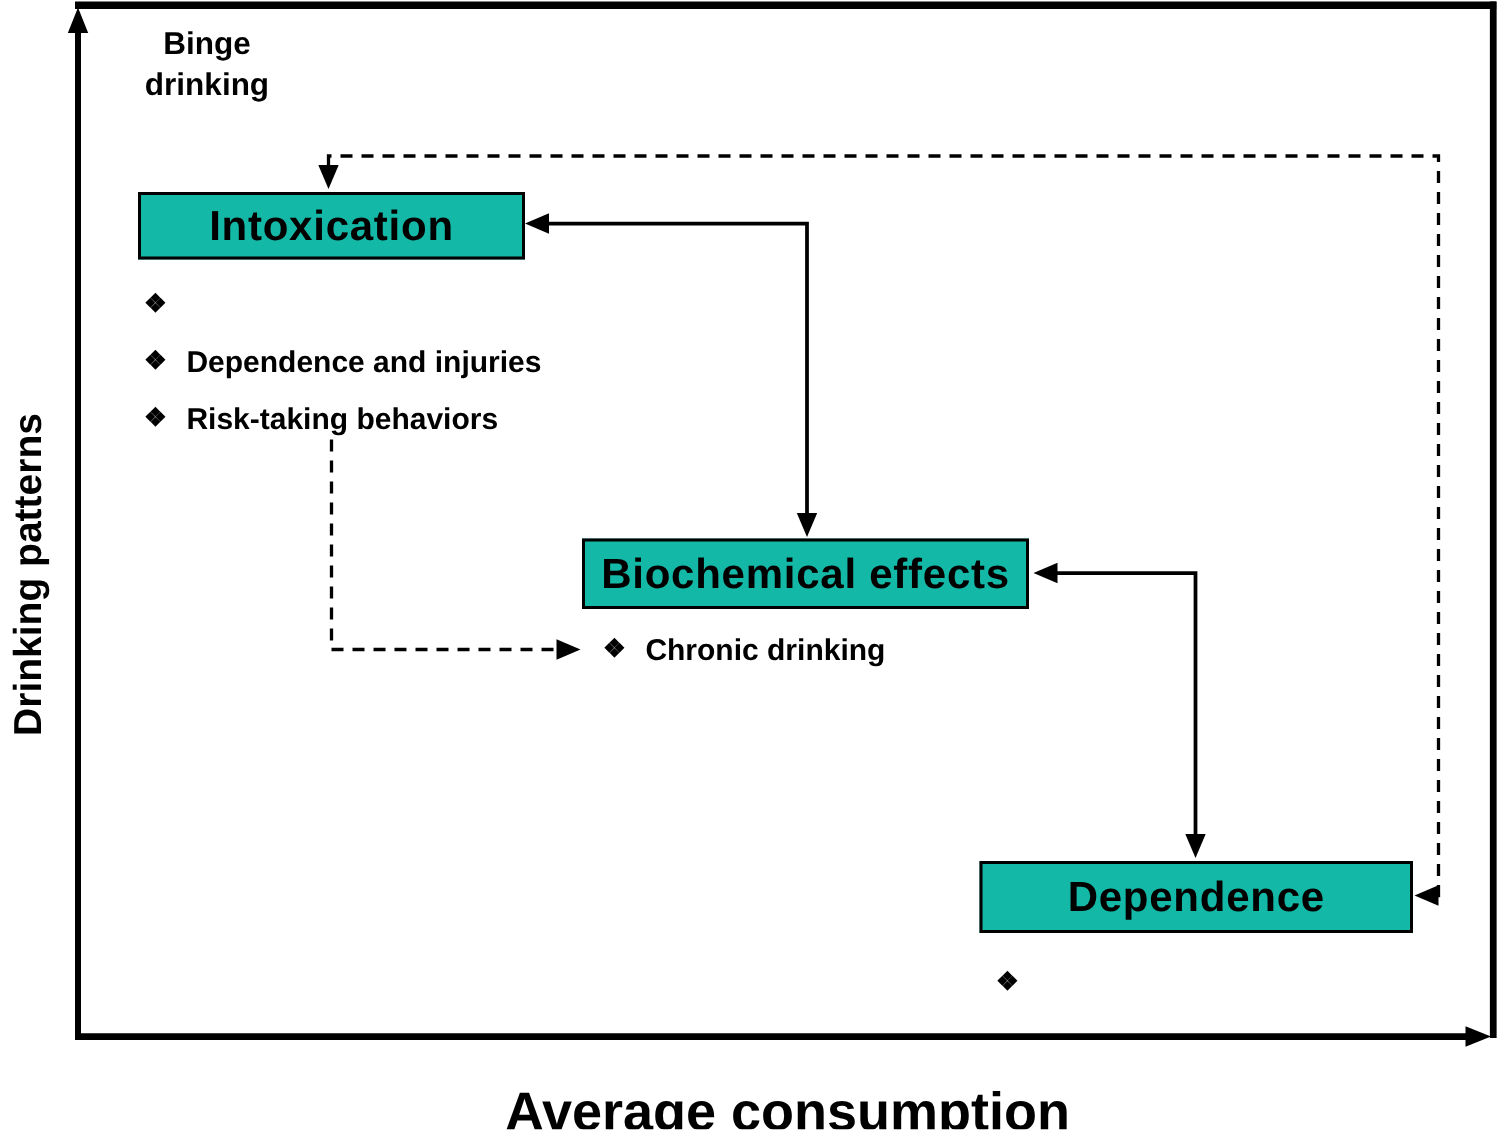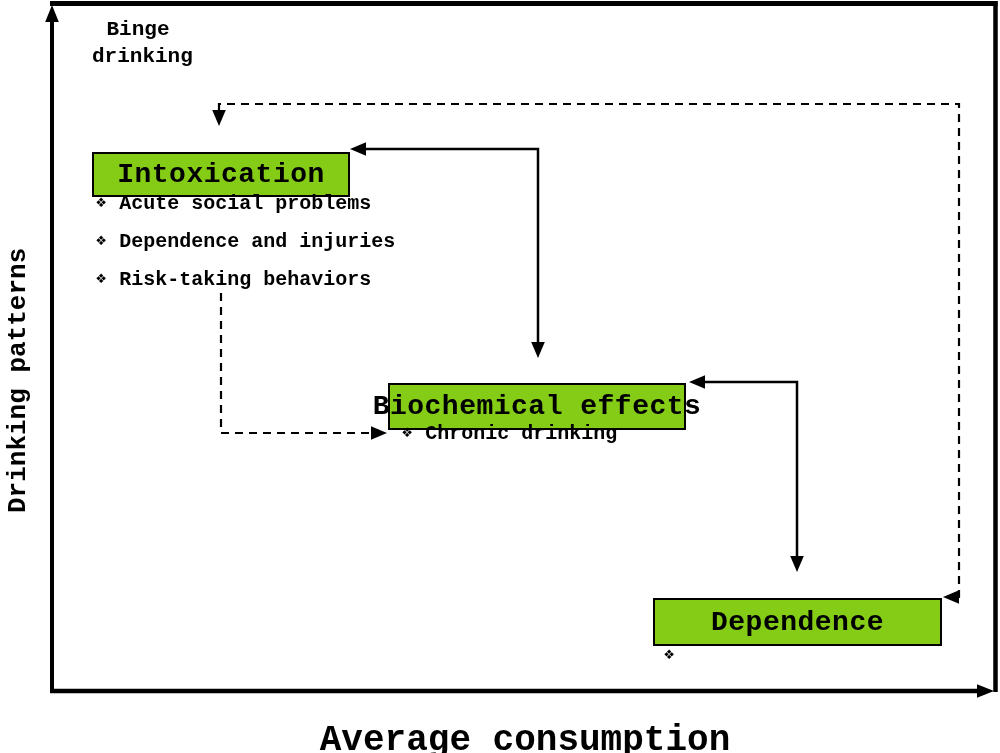--- a/index.html
+++ b/index.html
@@ -2,41 +2,40 @@
 <html><head>
 <meta charset="utf-8">
 <style>
   html, body { margin: 0; padding: 0; background: #ffffff; }
   .figure {
     position: relative;
     width: 1000px;
     height: 753px;
     background: #ffffff;
     color: #000000;
-    font-family: Liberation Mono, monospace;
+    font-family: Liberation Sans, sans-serif;
     overflow: hidden;
   }
   .figure svg.overlay {
     position: absolute;
     left: 0; top: 0;
     width: 1000px; height: 753px;
   }
   .node {
     position: absolute;
     box-sizing: border-box;
     border: 2px solid #000000;
-    background: #84cc16;
+    background: #14b8a6;
     display: flex;
     align-items: center;
     justify-content: center;
     font-weight: bold;
     font-size: 28px;
     letter-spacing: 0.5px;
     white-space: nowrap;
-    margin-top: 24px;
   }
   #node-intoxication { left: 92px;  top: 128px; width: 258px; height: 45px; }
   #node-biochemical  { left: 388px; top: 359px; width: 298px; height: 47px; }
   #node-dependence   { left: 653px; top: 574px; width: 289px; height: 48px; }
 
   .bullet {
     position: absolute;
     display: flex;
     align-items: center;
     font-weight: bold;
@@ -140,21 +139,20 @@
   </div>
   <div class="node" id="node-dependence">
     <span>Dependence</span>
   </div>
   <div class="node" id="node-biochemical">
     <span>Biochemical effects</span>
   </div>
 
   <div class="bullet" id="bullet-acute">
     <span class="glyph">❖</span>
-    <span>Acute social problems</span>
   </div>
   <div class="bullet" id="bullet-accidents">
     <span class="glyph">❖</span>
     <span>Dependence and injuries</span>
   </div>
   <div class="bullet" id="bullet-risk">
     <span class="glyph">❖</span>
     <span>Risk-taking behaviors</span>
   </div>
   <div class="bullet" id="bullet-chronic-diseases">

